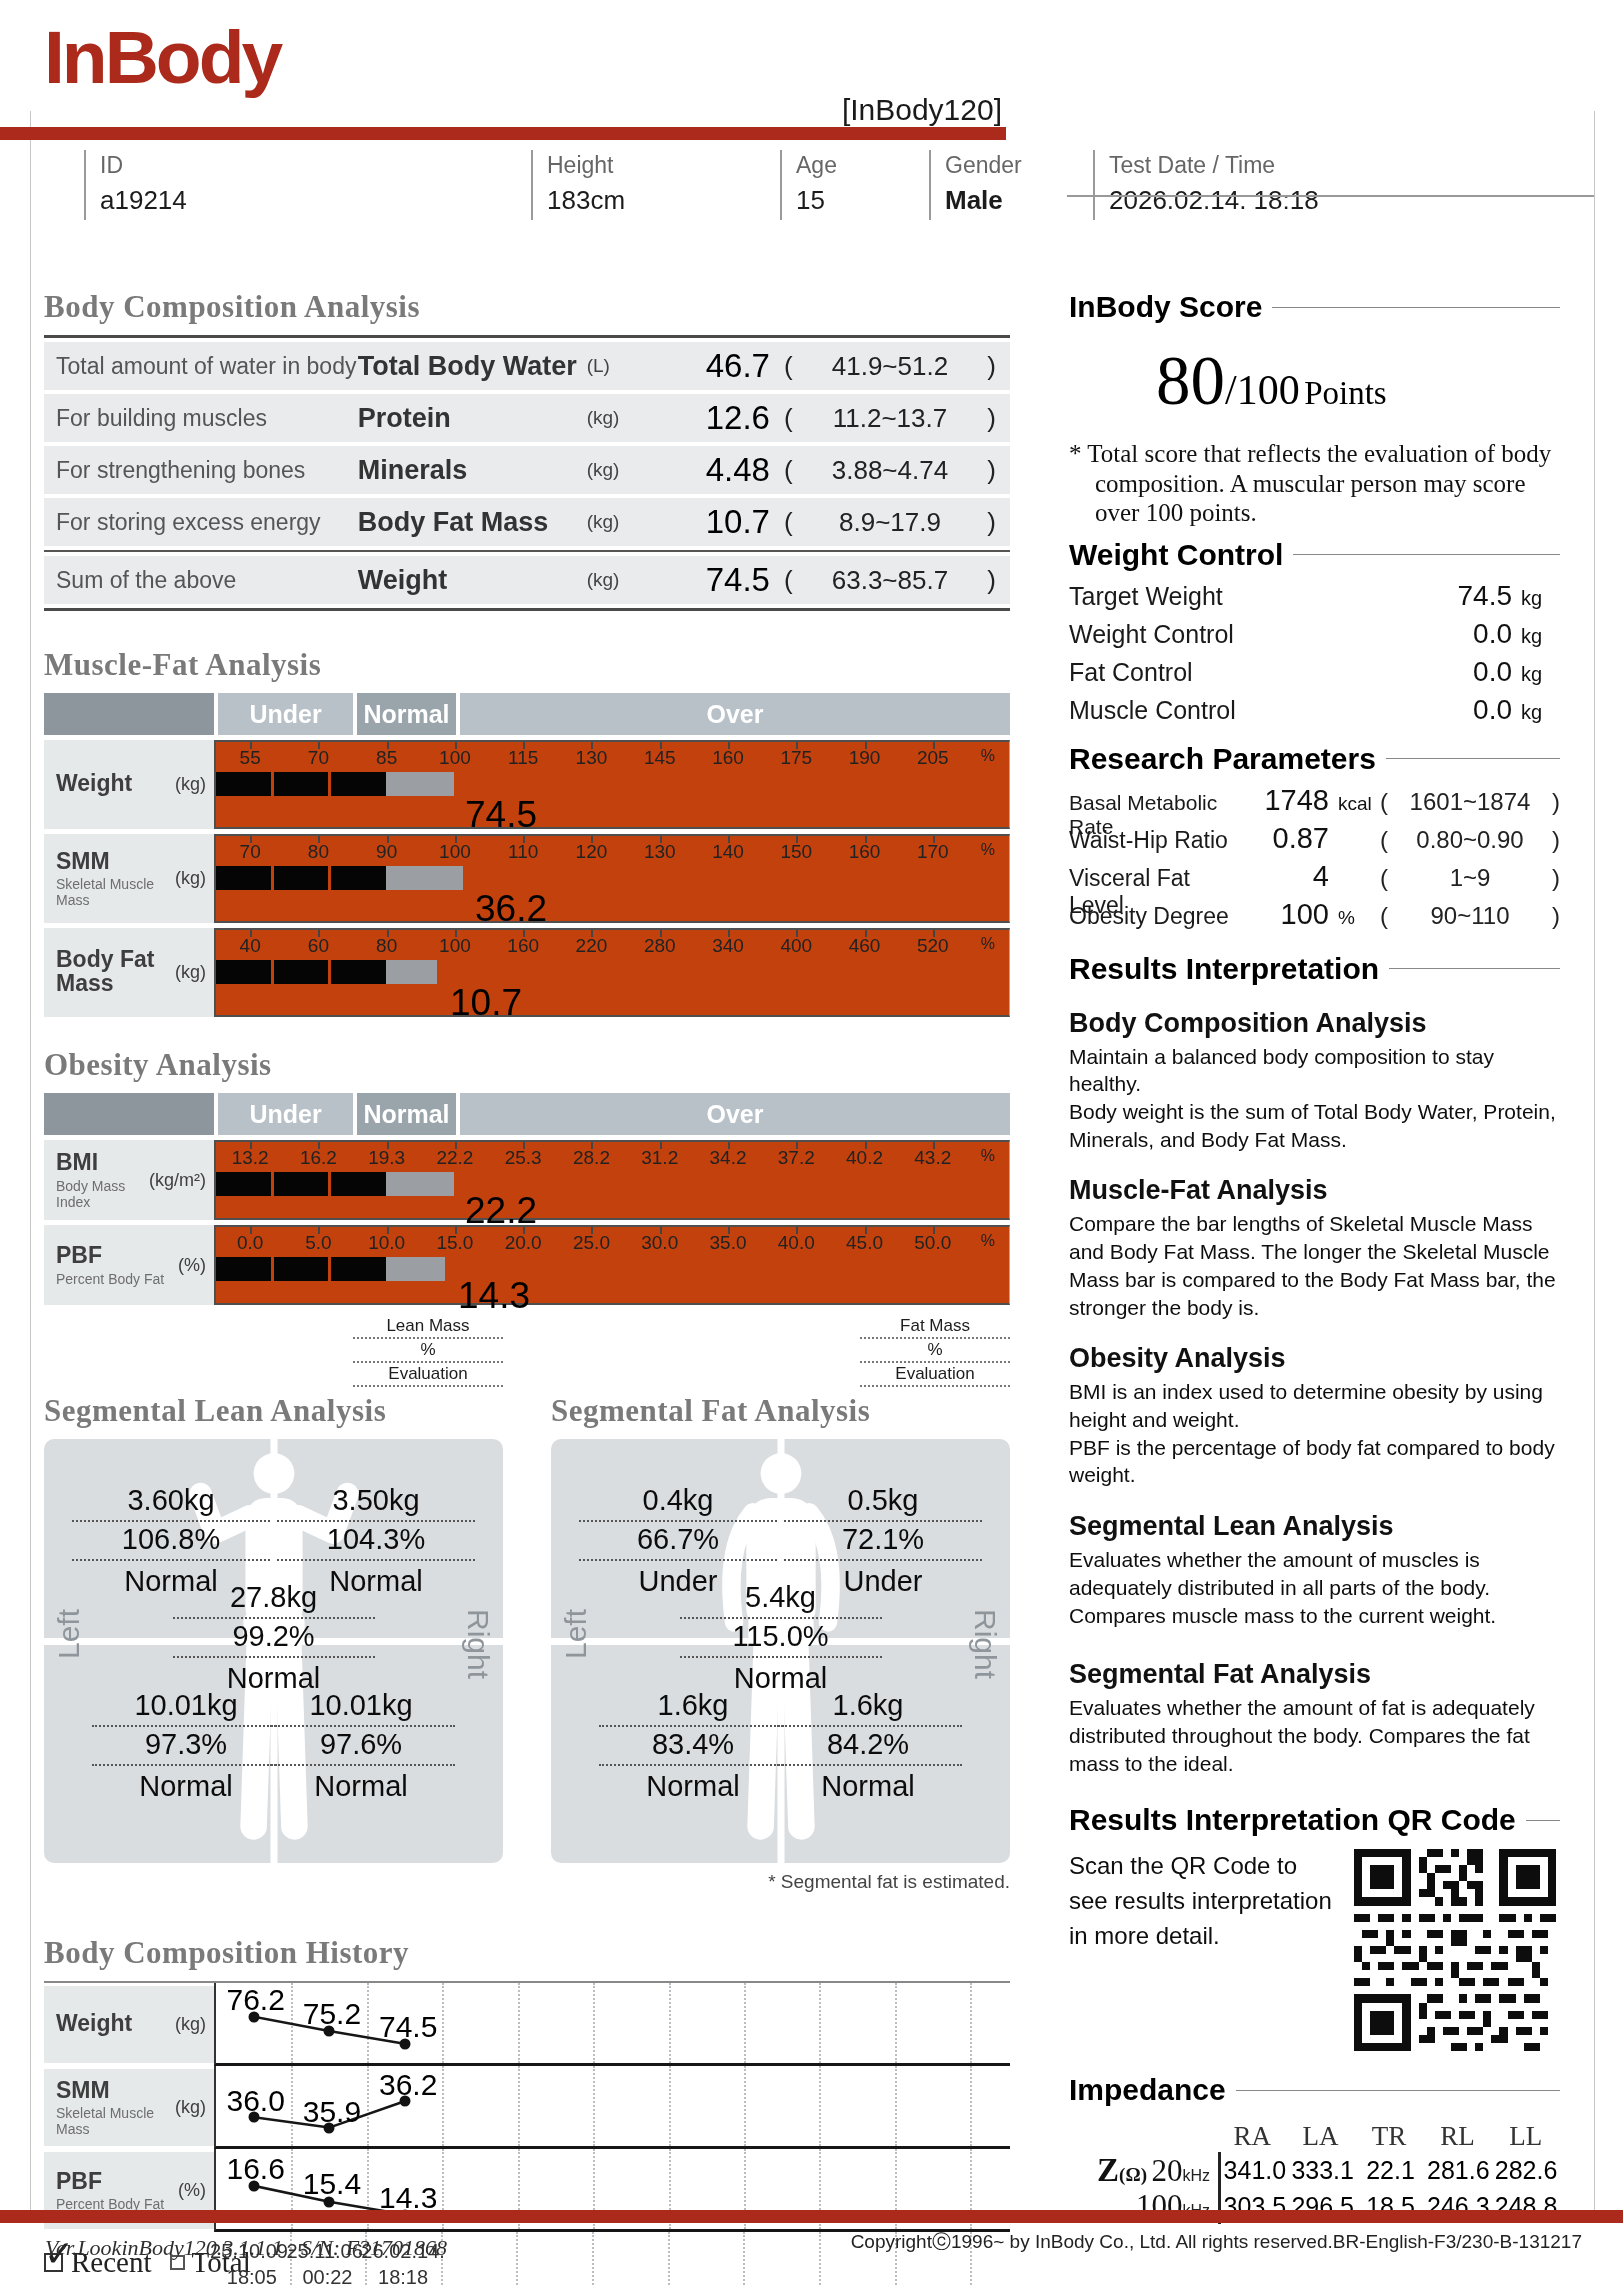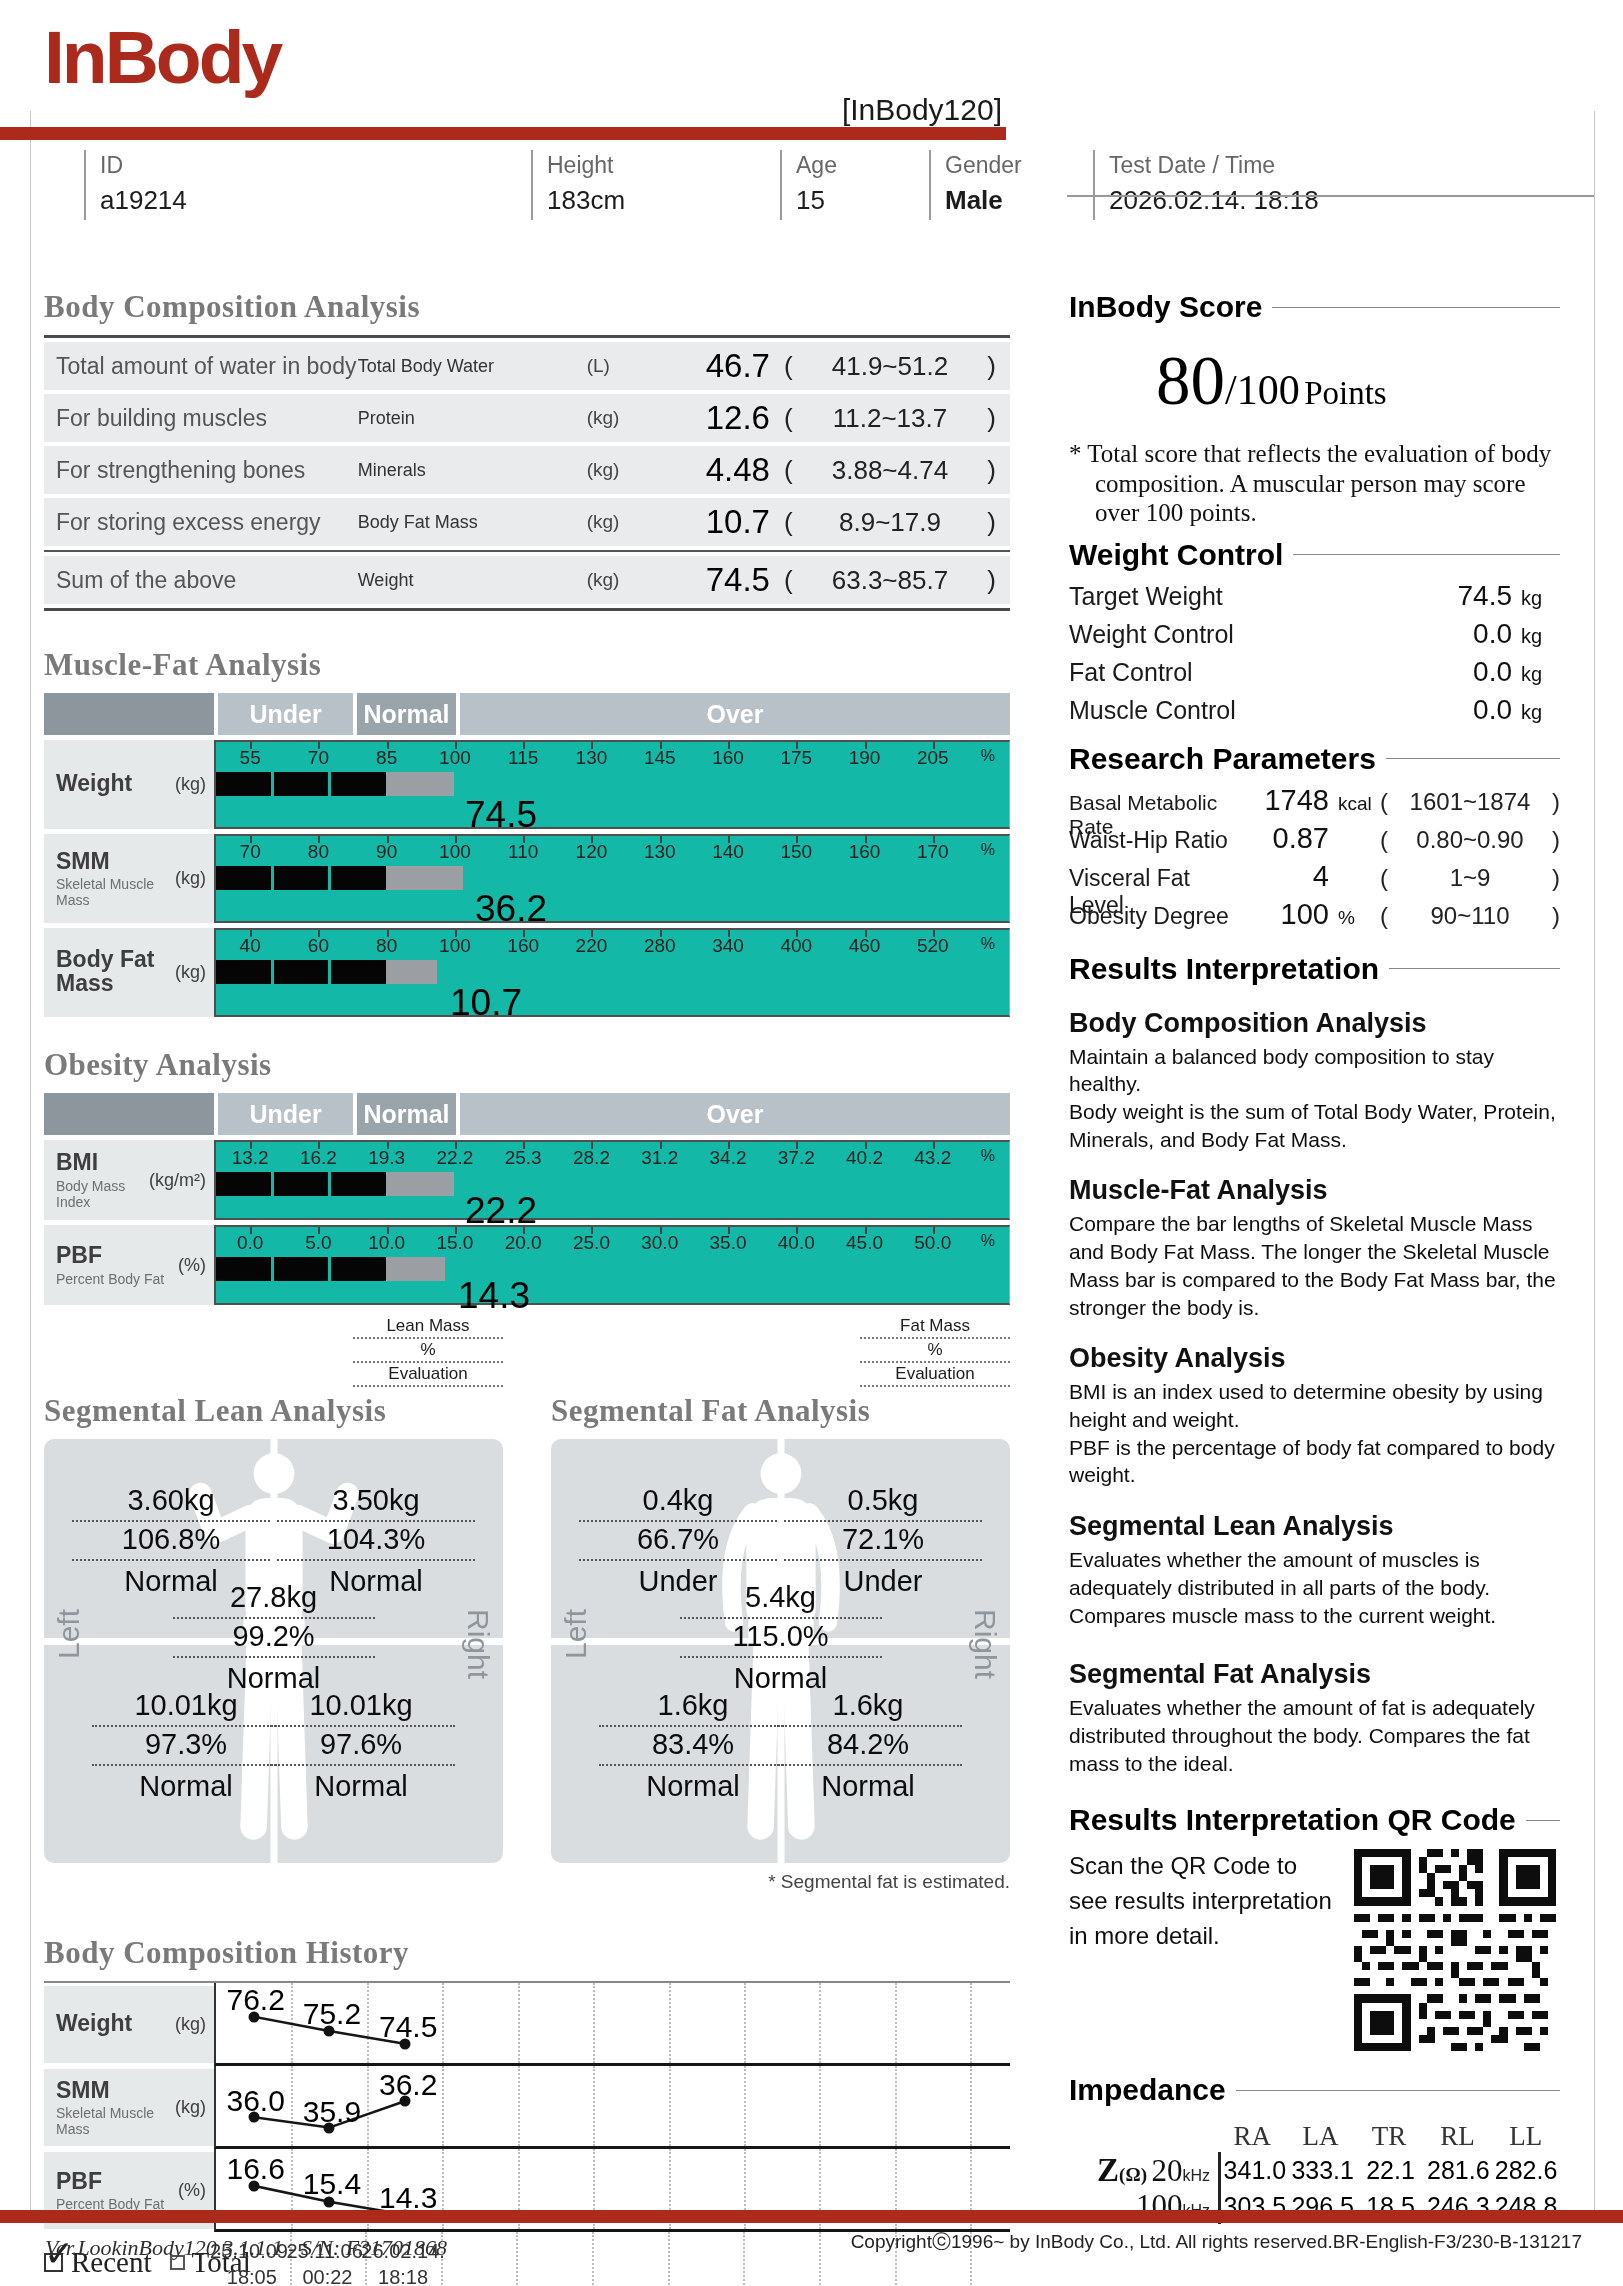--- a/index.html
+++ b/index.html
@@ -21,21 +21,21 @@
   .bold{font-weight:bold}
 
   
   .col-left{position:absolute;left:44px;top:289px;width:966px}
   .lh{font-family:"Liberation Serif",serif;font-weight:bold;font-size:31px;color:#7a7a7a;letter-spacing:0.5px}
 
   
   .bca{border-top:3px solid #4a4a4a;border-bottom:3px solid #4a4a4a;margin-top:10px}
   .bca-row{display:flex;align-items:center;height:48px;background:var(--rowbg);margin:4px 0}
   .bca-desc{width:315px;font-size:23px;color:#555;padding-left:12px}
-  .bca-name{width:230px;font-size:18px;font-weight:normal;color:#333}
+  .bca-name{width:230px;font-size:27px;font-weight:bold;color:#333}
   .bca-unit{width:55px;font-size:19px;color:#444}
   .bca-val{width:129px;font-size:33px;color:#000;text-align:right}
   .rng{display:flex;justify-content:space-between;align-items:center;font-size:26px;color:#222}
   .rng::before{content:"("}.rng::after{content:")"}
   .bca-rng{width:213px;margin-left:14px;margin-right:14px}
   .bca-sep{height:2px;background:#555}
 
   
   .band{display:flex;height:42px;margin-top:10px}
   .band>div{color:#fff;font-size:25px;font-weight:bold;display:flex;align-items:center;justify-content:center}
@@ -43,21 +43,21 @@
   .band-under{width:135px;background:var(--band1);margin-right:4px}
   .band-normal{width:99px;background:var(--band2);margin-right:4px}
   .band-over{flex:1;background:var(--band1)}
 
   
   .mf-row{display:flex;margin-top:5px}
   .mf-label{width:170px;background:var(--cellbg);display:flex;align-items:center;padding:0 8px 0 12px}
   .mf-name{font-size:23px;font-weight:bold;color:#3e3e3e;line-height:1.05}
   .mf-sub{font-size:14px;color:#6e6e6e;margin-top:3px}
   .mf-unit{margin-left:auto;font-size:18px;color:#3e3e3e}
-  .mf-plot{flex:1;border:solid #4f4f4f;border-width:2px 1px 2px 2px;border-right-color:#aaa;position:relative;background:#14b8a6}
+  .mf-plot{flex:1;border:solid #4f4f4f;border-width:2px 1px 2px 2px;border-right-color:#aaa;position:relative;background:#c2410c}
   .ticks{display:flex;height:30px;padding-top:5px}
   .tick{flex:1;text-align:center;font-size:19px;color:#222;position:relative}
   .tick::before{content:"";position:absolute;left:50%;top:-5px;height:7px;width:2px;background:#444}
   .tick.pct{flex:0 0 42px;font-size:16px}
   .tick.pct::before{display:none}
   .bar-area{position:relative;height:55px}
   .bars{display:flex;height:24px}
   .bar-black{display:flex;gap:3px}
   .bar-black i{flex:1;background:#050505}
   .bar-gray{background:var(--gray)}

